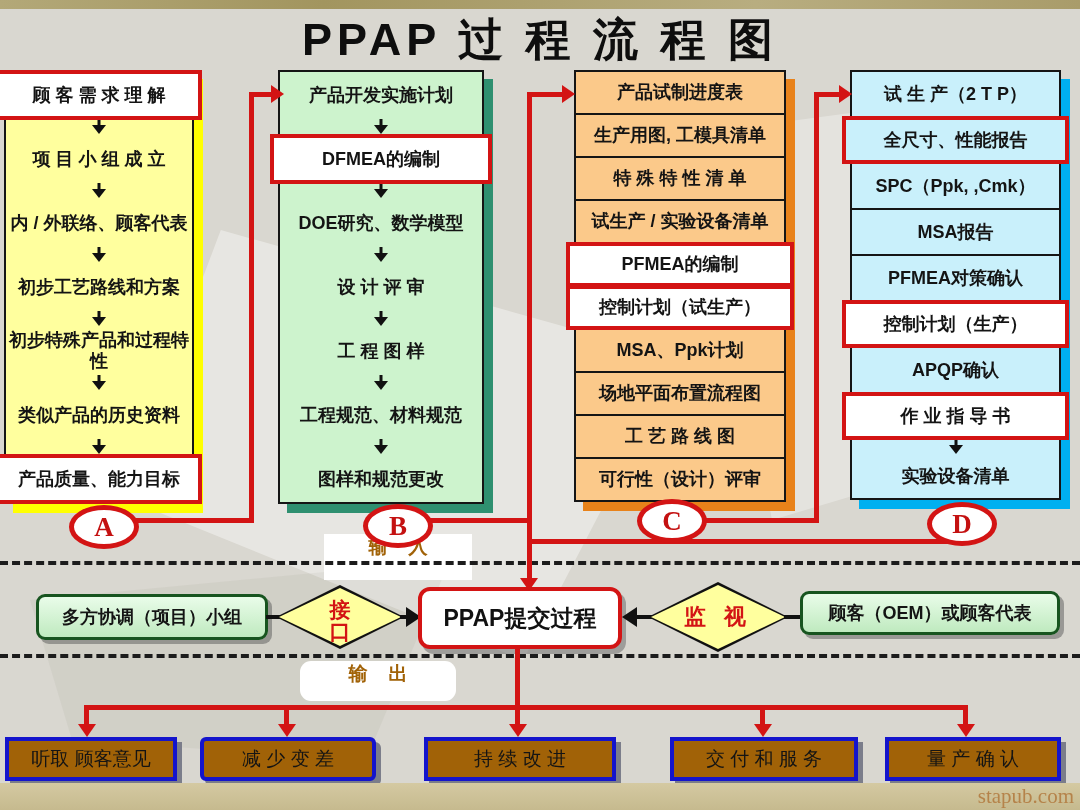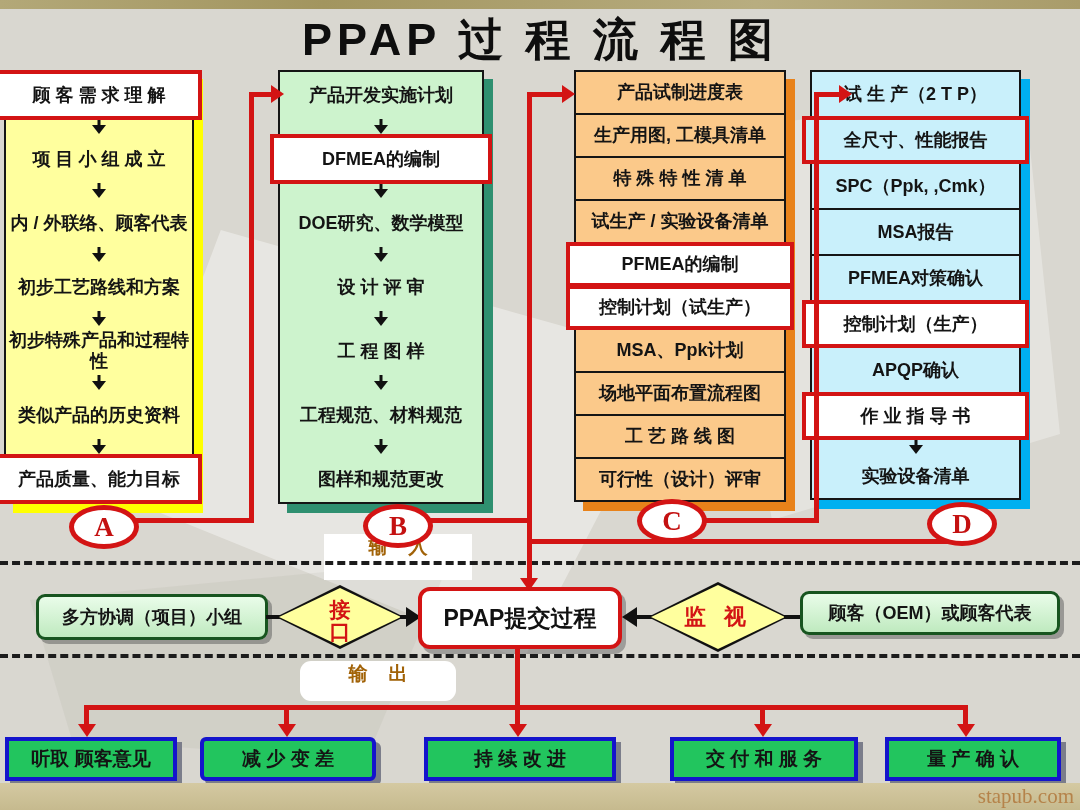--- a/index.html
+++ b/index.html
@@ -25,21 +25,21 @@
   
   .fcol{position:absolute;z-index:4;}
   .theme-yellow{--fill:#ffff9e;--sh:#ffff00;}
   .theme-green {--fill:#cdf3cd;--sh:#2f9070;}
   .theme-orange{--fill:#fbc98a;--sh:#e8821a;}
   .theme-cyan  {--fill:#c9f0fb;--sh:#00b0f0;}
   .fcol{box-shadow:9px 9px 0 var(--sh);}
   .colA{left:4px;top:70px;width:190px;}
   .colB{left:278px;top:70px;width:206px;}
   .colC{left:574px;top:70px;width:212px;}
-  .colD{left:810px;top:70px;width:211px;}
+  .colD{left:850px;top:70px;width:211px;}
   .fbox{background:var(--fill);border:2px solid #151515;margin-top:-2px;box-sizing:border-box;
         display:flex;align-items:center;justify-content:center;text-align:center;
         font-size:18px;font-weight:600;color:#141414;line-height:1.15;padding:0 3px;}
   .fcol>*:first-child{margin-top:0;}
   .colA .fbox,.colB .fbox{height:50px;}
   .colC .fbox{height:45px;}
   .colD .fbox{height:48px;}
   .conn{height:18px;border-left:2px solid #151515;border-right:2px solid #151515;margin-top:-2px;
         box-sizing:border-box;background:var(--fill);position:relative;}
   .colD .conn{height:16px;}
@@ -86,23 +86,23 @@
   .dshape,.dshape2{position:absolute;clip-path:polygon(50% 0,100% 50%,50% 100%,0 50%);}
   .dshape{inset:0;background:#111;}
   .dshape2{inset:3px;background:#ffff9e;}
   .dtext{position:absolute;inset:0;display:flex;align-items:center;justify-content:center;z-index:2;
         color:#d31414;font-weight:bold;white-space:pre-line;text-align:center;line-height:1.05;}
   #dia-interface{left:276px;top:585px;width:128px;height:64px;}
   #dia-interface .dtext{font-size:21px;top:8px;}
   #dia-monitor{left:648px;top:582px;width:140px;height:70px;}
   #dia-monitor .dtext{font-size:22px;letter-spacing:6px;}
   
-  .outbox{position:absolute;top:737px;height:44px;background:#22c55e;border:4px solid #1414cc;z-index:6;
+  .outbox{position:absolute;top:737px;height:44px;background:#a16207;border:4px solid #1414cc;z-index:6;
         box-sizing:border-box;display:flex;align-items:center;justify-content:center;
-        font-size:19px;font-weight:700;color:#141414;box-shadow:5px 5px 0 #7b7d8a;}
+        font-size:19px;font-weight:400;color:#141414;box-shadow:5px 5px 0 #7b7d8a;}
   .out0{left:5px;width:172px;} .out1{left:200px;width:176px;border-radius:6px;} .out2{left:424px;width:192px;}
   .out3{left:670px;width:188px;} .out4{left:885px;width:176px;}
 </style>
 </head>
 <body>
 
 <div class="tex" id="tex1"></div>
 <div class="tex" id="tex2"></div>
 <div class="tex" id="tex3"></div>
 <div id="strip-top"></div>

